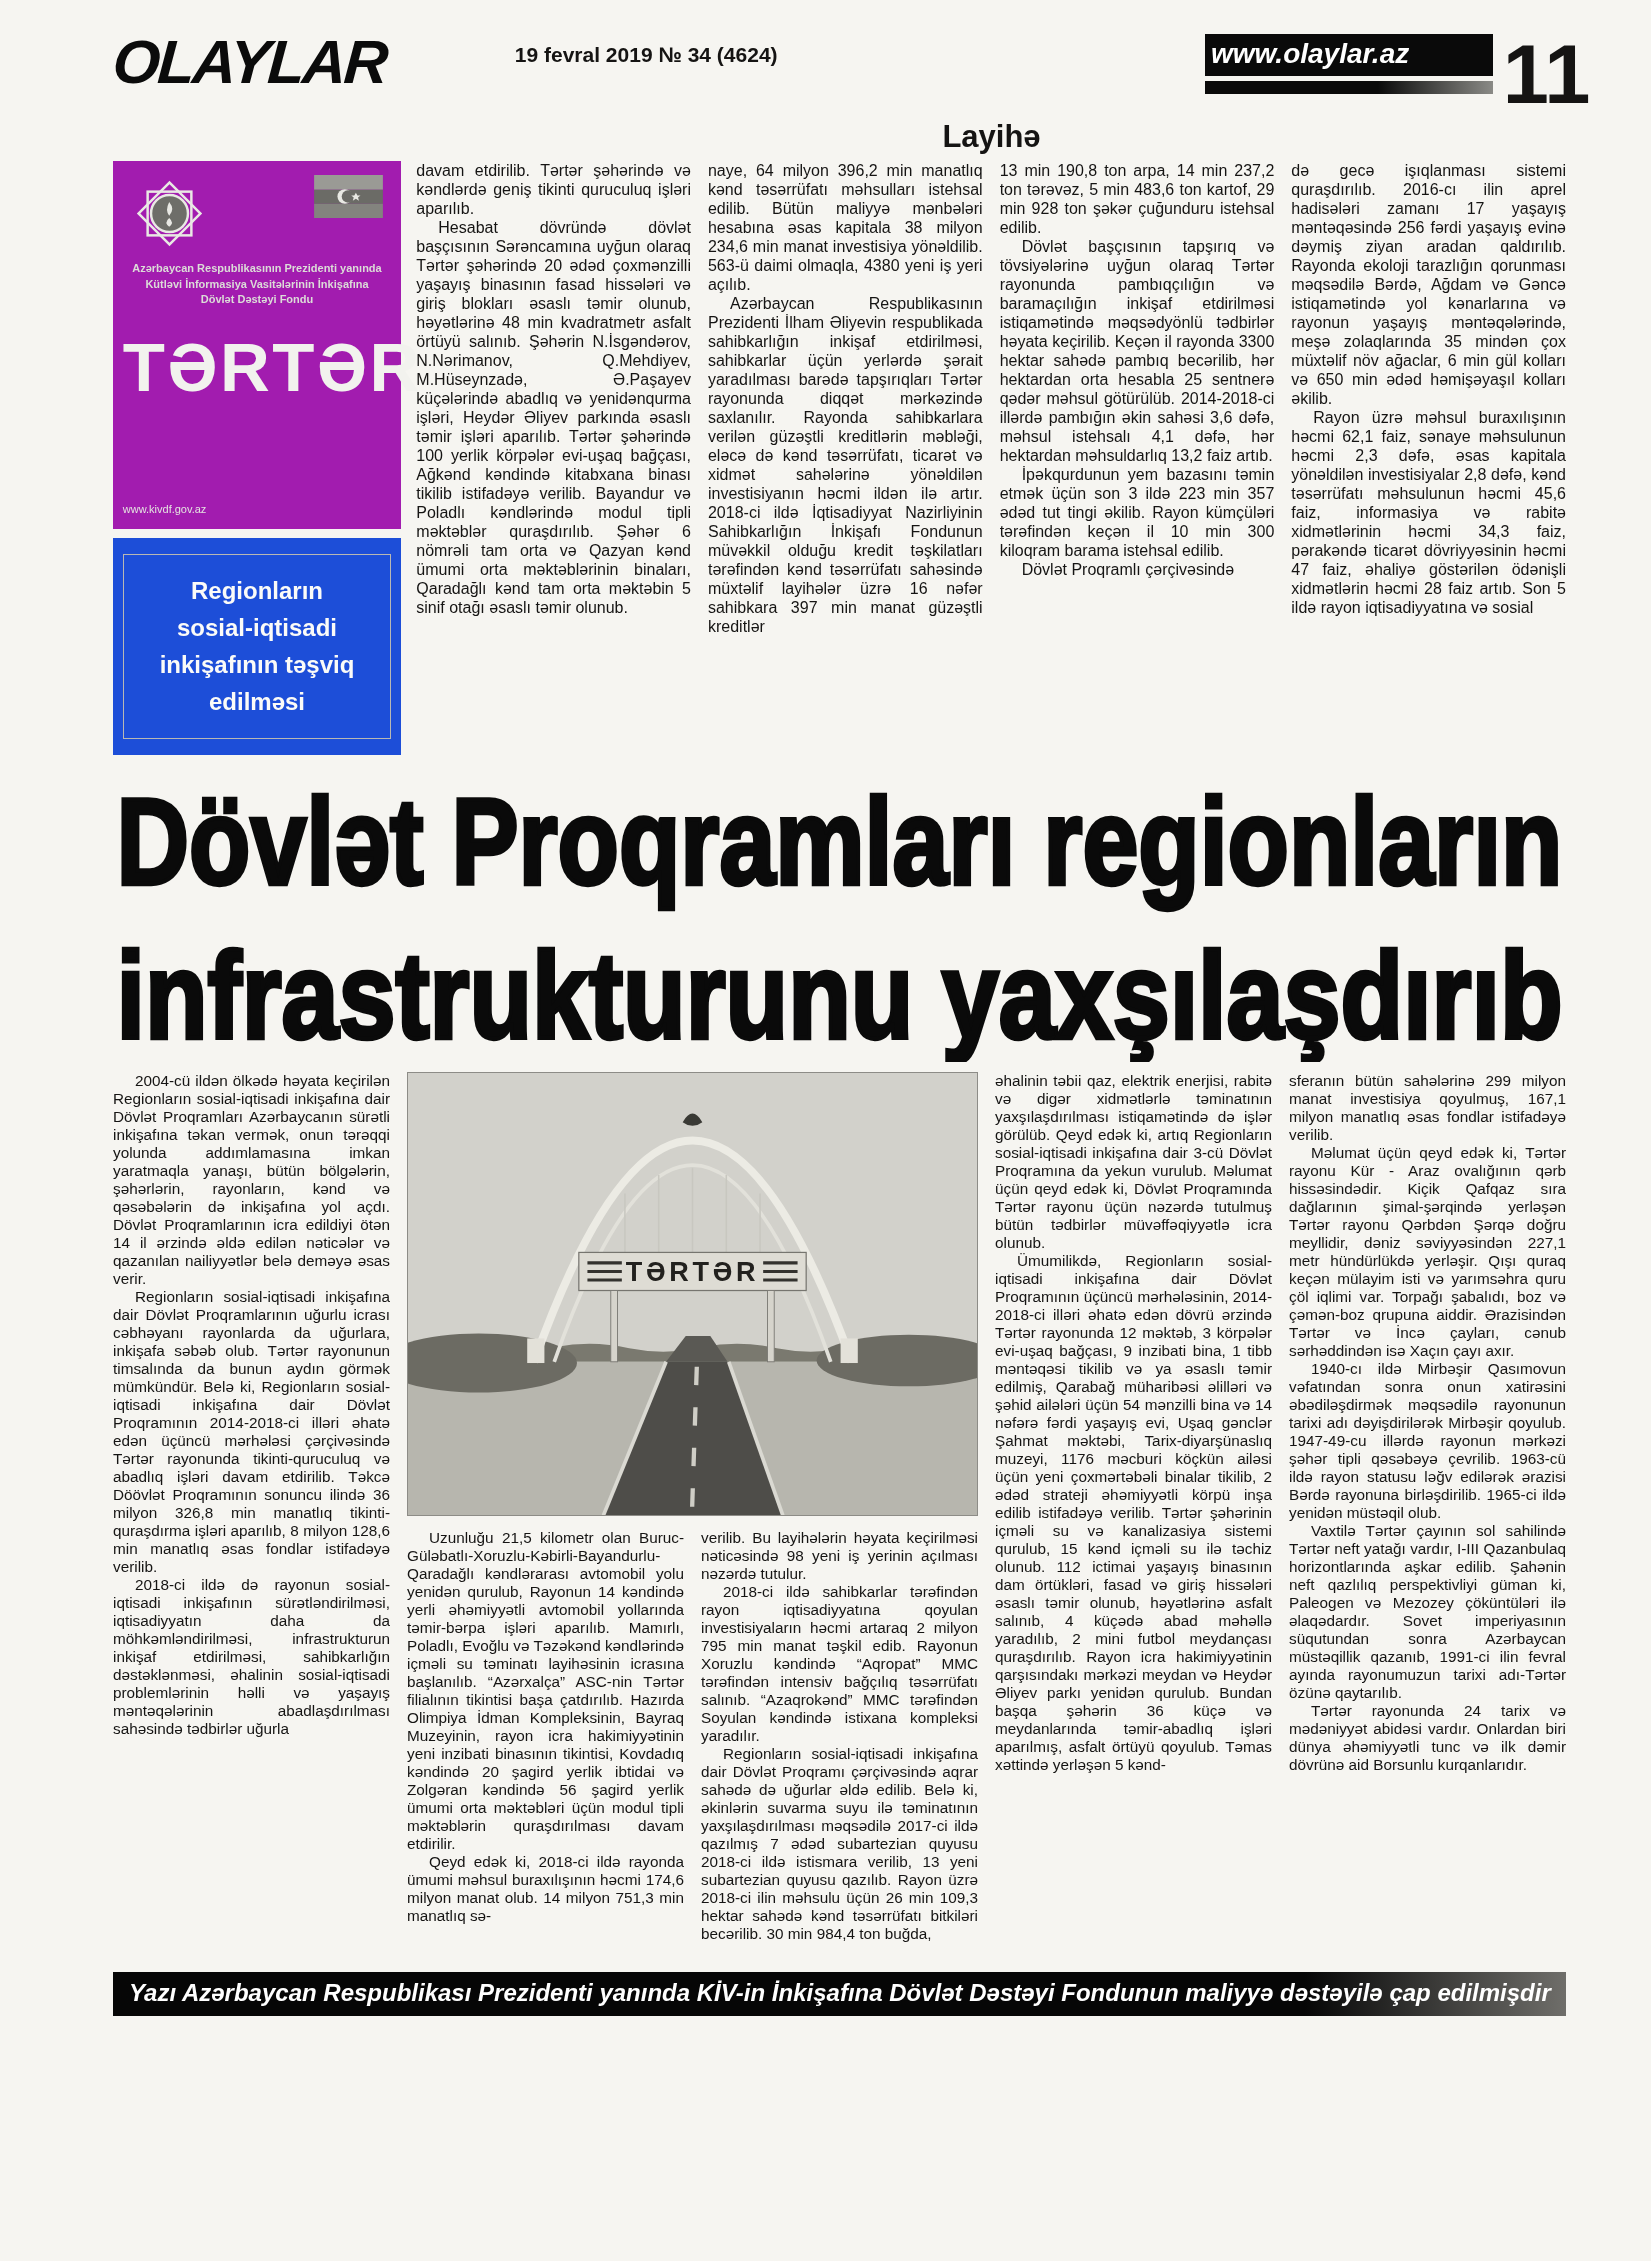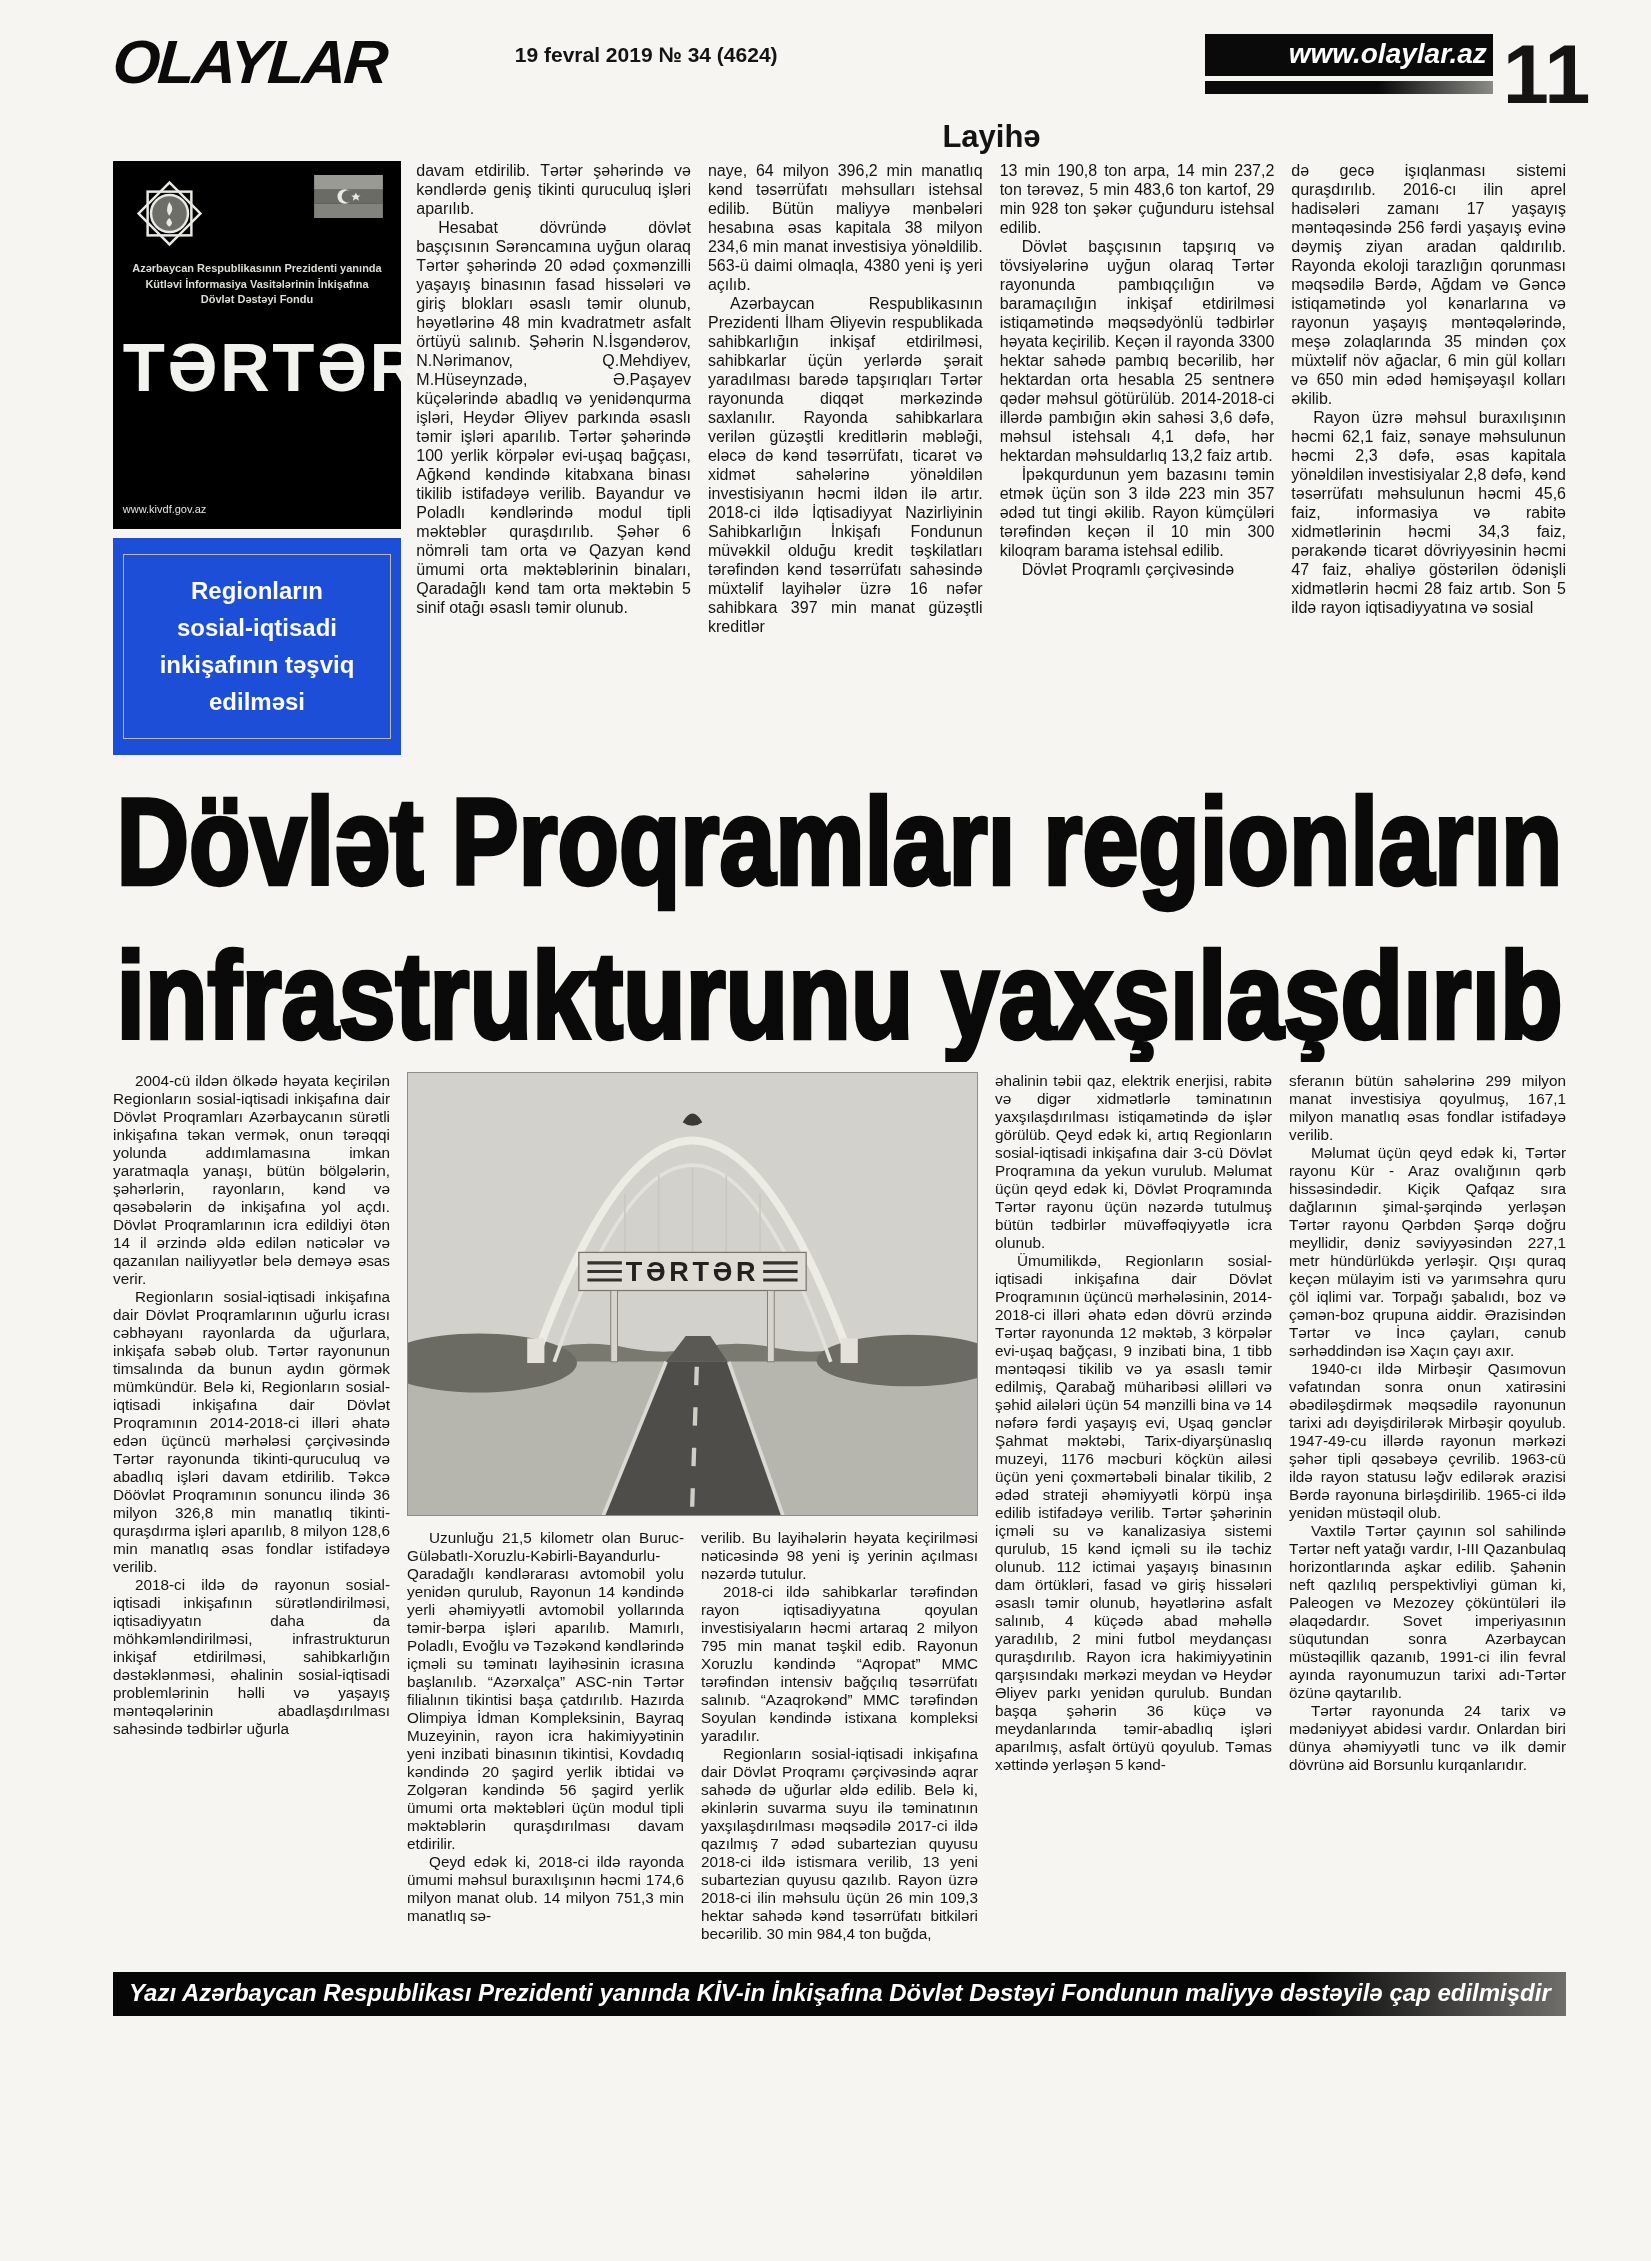--- a/index.html
+++ b/index.html
@@ -16,30 +16,30 @@
   .logo {
     font-size:61px; font-weight:bold; font-style:italic;
     letter-spacing:-2.5px; line-height:0.95; transform:skewX(-4deg);
     color:#0b0b0b; white-space:nowrap;
   }
   .header-date { flex:1; text-align:left; padding-left:129px; padding-top:8.6px;
     font-weight:bold; font-size:21px; }
   .header-right { display:flex; align-items:flex-start; gap:9.8px; margin-right:-24.5px; }
   .bar-col { display:flex; flex-direction:column; width:288px; }
   .web-bar { background:#0a0a0a; color:#fff; font-weight:bold; font-style:italic;
-    font-size:28px; text-align:right; padding:3.7px 6.1px 6.1px; }
+    font-size:28px; text-align:left; padding:3.7px 6.1px 6.1px; }
   .stripe { height:13.5px; margin-top:4.9px;
     background:linear-gradient(to right,#0a0a0a 0%,#0a0a0a 60%,#8a8a86 100%); }
   .page-num { font-size:83px; font-weight:bold; line-height:0.85; margin-top:6.1px; }
   .section-label-row { padding-left:304px; text-align:center; margin:8.6px 0 6.1px; }
   .section-label { font-size:31px; font-weight:bold; }
   
   .top-section { display:flex; gap:15.3px; margin-top:4.9px; }
   .sidebar { width:288px; flex:none; }
-  .kivdf-box { background:#000000; color:#e9e9e6; min-height:368px;
+  .kivdf-box { background:#a21caf; color:#e9e9e6; min-height:368px;
     display:flex; flex-direction:column; padding:11px 9.8px 14.7px; }
   .emblem-row { display:flex; justify-content:space-between; align-items:flex-start;
     padding:2.5px 8.6px 7.4px; }
   .fund-lines { font-size:11px; font-weight:bold; text-align:center;
     line-height:1.4; color:#dcdcd8; white-space:pre-line; }
   .kivdf-abbr { font-size:69px; font-weight:bold; text-align:center;
     letter-spacing:2.5px; margin:21px 0 0; color:#f2f2ee; }
   .kivdf-site { text-align:left; font-size:11px; color:#e4e4e0; margin-top:auto; padding-top:24.5px; }
   .promo-box { margin-top:8.6px; background:#1d4ed8; padding:16px 9.8px; }
   .promo-inner { border:1.8px solid #b9b8b3; padding:17px 4.9px; }

